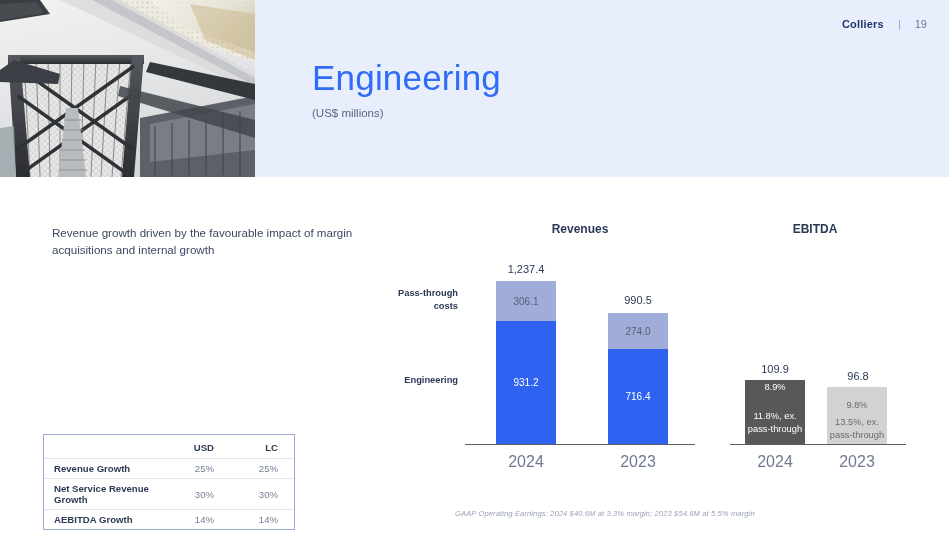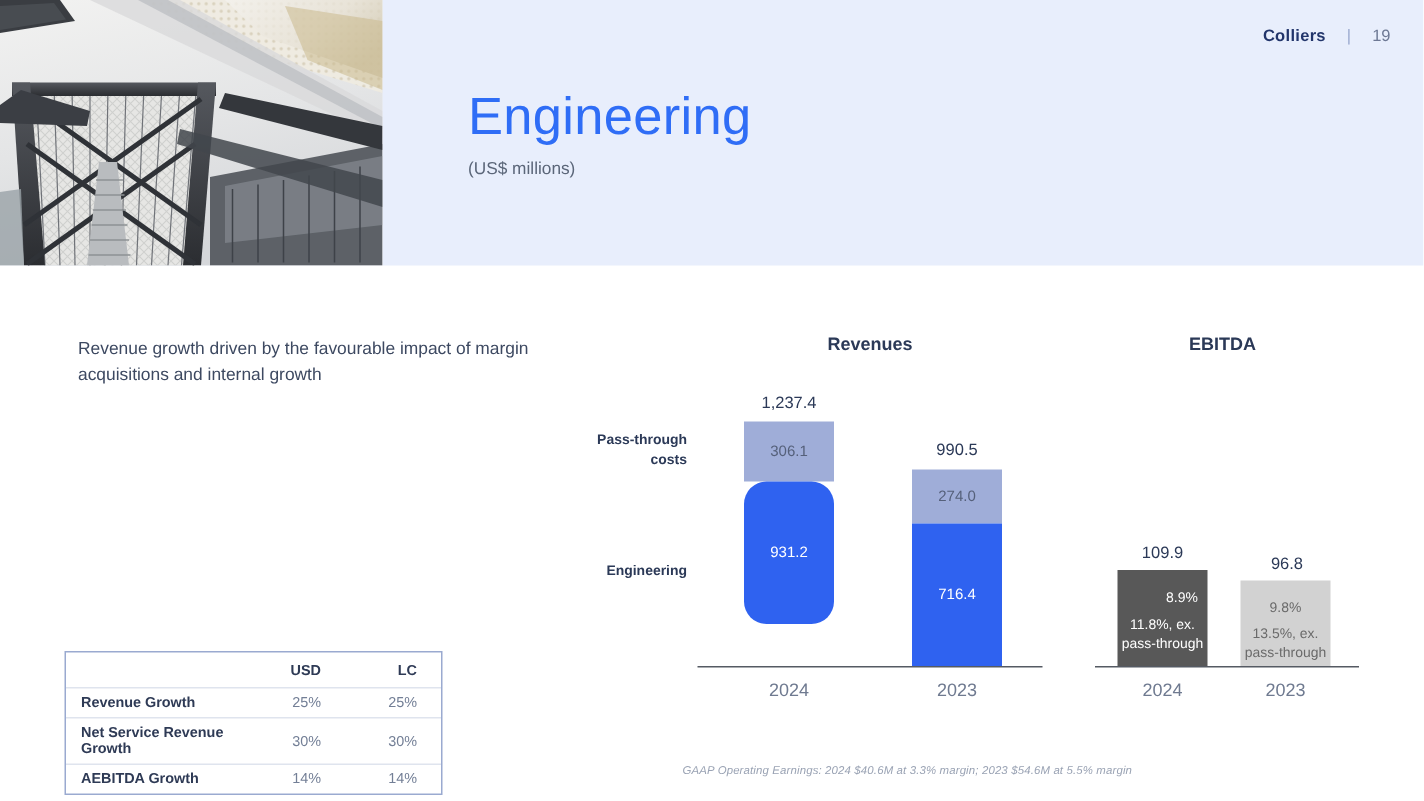--- a/index.html
+++ b/index.html
@@ -84,21 +84,21 @@
   .seg{position:absolute;left:0;width:100%;display:flex;align-items:center;justify-content:center;}
   .seg-eng{background:#2f62f0;}
   .seg-pt{background:#9fadd8;}
   .seg-label{font-size:10px;color:#ffffff;}
   .seg-label.dark{color:#55607a;}
   .total-label{
     position:absolute;font-size:11px;font-weight:normal;color:#2b3957;
     text-align:center;
   }
   .xtick{
-    position:absolute;font-size:12px;color:#6f7a90;text-align:center;
+    position:absolute;font-size:16px;color:#6f7a90;text-align:center;
   }
   .cat-label{
     position:absolute;font-size:9.3px;font-weight:bold;color:#2b3957;
     text-align:right;line-height:1.35;
   }
   .bar-dark{background:#585858;}
   .bar-light{background:#d2d2d2;}
   .ae-inner{
     position:absolute;left:0;width:100%;text-align:center;
     font-size:9.3px;line-height:1.45;
@@ -261,21 +261,21 @@
   <div class="cat-label" id="rev-cat-pt" style="left:398px;top:287px;width:60px;">Pass-through costs</div>
   <div class="cat-label" id="rev-cat-eng" style="left:398px;top:374px;width:60px;">Engineering</div>
 
   <div class="total-label" id="rev-total-0" style="left:468px;top:263px;width:116px;">1,237.4</div>
   <div class="total-label" id="rev-total-1" style="left:580px;top:294px;width:116px;">990.5</div>
 
   <div class="bar" id="rev-bar-0" style="left:496px;top:281px;width:60px;height:163px;">
     <div class="seg seg-pt" style="top:0;height:40px;">
       <span class="seg-label dark">306.1</span>
     </div>
-    <div class="seg seg-eng" style="top:40px;height:95px;border-radius:15px;">
+    <div class="seg seg-eng" style="top:40px;height:123px;">
       <span class="seg-label">931.2</span>
     </div>
   </div>
 
   <div class="bar" id="rev-bar-1" style="left:608px;top:313px;width:60px;height:131px;">
     <div class="seg seg-pt" style="top:0;height:36px;">
       <span class="seg-label dark">274.0</span>
     </div>
     <div class="seg seg-eng" style="top:36px;height:95px;">
       <span class="seg-label">716.4</span>
@@ -287,21 +287,21 @@
   <div class="xtick" style="left:608px;top:453px;width:60px;">2023</div>
 </div>
 
 <div class="chart" id="chart-aebitda">
   <div class="chart-title" style="left:735px;top:222px;width:160px;">EBITDA</div>
 
   <div class="total-label" style="left:722px;top:363px;width:106px;">109.9</div>
   <div class="total-label" style="left:805px;top:370px;width:106px;">96.8</div>
 
   <div class="bar bar-dark" style="left:745px;top:380px;width:60px;height:64px;">
-    <div class="ae-inner on-dark" style="top:12px;padding-left:13px;">8.9%</div>
+    <div class="ae-inner on-dark" style="top:1px;">8.9%</div>
     <div class="ae-inner on-dark" style="top:30px;">11.8%, ex. pass-through</div>
   </div>
 
   <div class="bar bar-light" style="left:827px;top:387px;width:60px;height:57px;">
     <div class="ae-inner on-light" style="top:12px;">9.8%</div>
     <div class="ae-inner on-light" style="top:29px;">13.5%, ex. pass-through</div>
   </div>
 
   <div class="axis-line" style="left:730px;top:444px;width:176px;"></div>
   <div class="xtick" style="left:745px;top:453px;width:60px;">2024</div>

